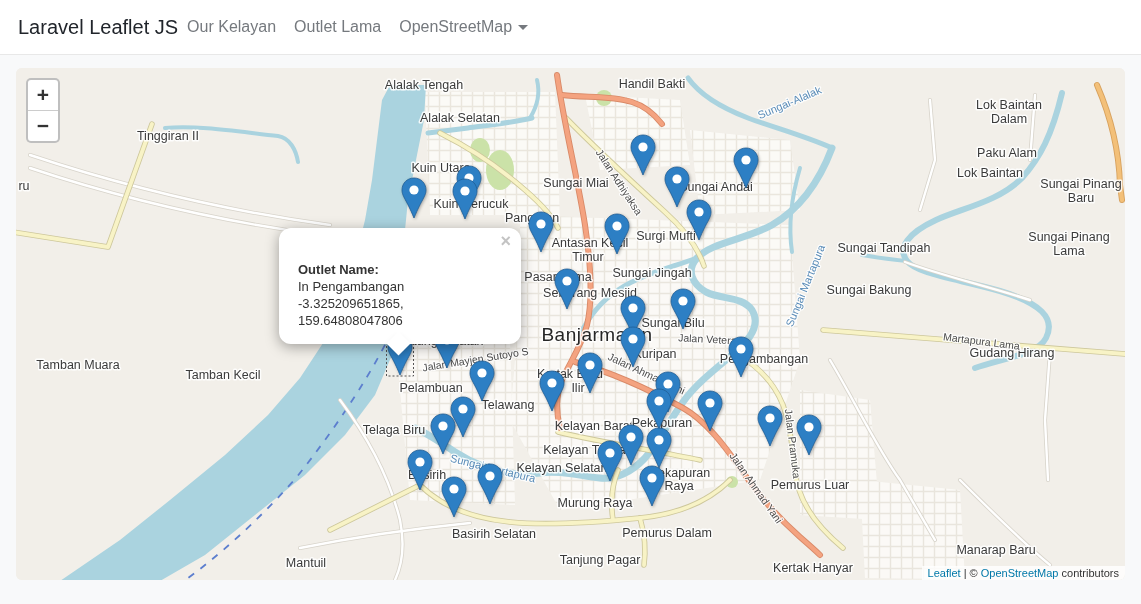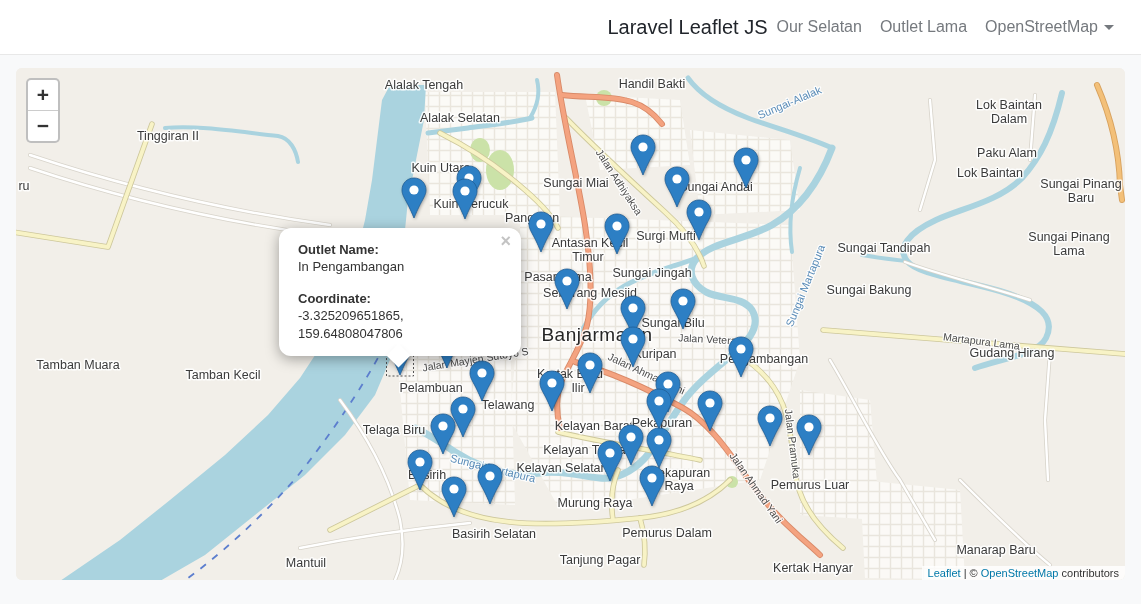--- a/index.html
+++ b/index.html
@@ -1,19 +1,19 @@
 <!DOCTYPE html>
 <html><head>
 <meta charset="utf-8">
 <style>
   html,body{margin:0;padding:0;background:#f8f9fa;width:1141px;height:604px;overflow:hidden;
     font-family:"Liberation Sans",sans-serif;}
   
   .navbar{height:55px;background:#fff;border-bottom:1px solid rgba(0,0,0,.09);
-    display:flex;align-items:center;justify-content:flex-end;padding:0 18px;box-sizing:border-box;}
+    display:flex;align-items:center;justify-content:flex-start;padding:0 18px;box-sizing:border-box;}
   .brand{font-size:20px;color:#21252b;cursor:pointer;}
   .nav-links{display:flex;align-items:center;}
   .nav-link{font-size:16px;color:#75797e;padding:0 9px;text-decoration:none;cursor:pointer;}
   .caret{display:inline-block;width:0;height:0;border-left:5px solid transparent;
     border-right:5px solid transparent;border-top:5px solid #75797e;margin-left:6px;vertical-align:2px;}
   
   .map-wrap{position:relative;margin:13px 16px 0 16px;height:512px;border-radius:6px;
     overflow:hidden;background:#f2efe9;}
   #map-svg{position:absolute;left:0;top:0;}
   
@@ -34,38 +34,38 @@
   
   .zoom-control{position:absolute;left:10px;top:10px;width:30px;background:#fff;
     border:2px solid rgba(0,0,0,.25);border-radius:5px;overflow:hidden;}
   .zoom-btn{display:block;width:30px;height:30px;line-height:29px;text-align:center;
     font-size:21px;font-weight:bold;color:#333;text-decoration:none;cursor:pointer;}
   .zoom-btn.zin{border-bottom:1px solid #ccc;}
   
   .popup{position:absolute;left:263px;top:160px;width:242px;background:#fff;border-radius:12px;
     box-shadow:0 3px 14px rgba(0,0,0,.35);}
   .popup-body{padding:13px 19px 14px 19px;font-size:13px;color:#333;line-height:1.32;}
-  .popup-body b{display:block;}
+  .popup-body b{display:block;margin-top:20px;}
   .popup-body .mt{margin-top:15px;}
   .popup-close{position:absolute;top:6px;right:10px;font-size:18px;line-height:14px;
     color:#c3c3c3;font-weight:bold;text-decoration:none;cursor:pointer;}
   .popup-tip{position:absolute;left:111px;bottom:-8px;width:17px;height:17px;background:#fff;
     transform:rotate(45deg);box-shadow:3px 3px 6px rgba(0,0,0,.12);}
   
   .attribution{position:absolute;right:0;bottom:0;background:rgba(255,255,255,.8);
     padding:1px 6px;font-size:11px;color:#333;margin-left:33px;}
   .attribution a{color:#0078A8;text-decoration:none;cursor:pointer;}
 </style>
 </head>
 <body>
 
 <nav class="navbar">
   <div class="brand">Laravel Leaflet JS</div>
   <div class="nav-links">
-    <a class="nav-link">Our Selatan</a>
+    <a class="nav-link">Our Kelayan</a>
     <a class="nav-link">Outlet Lama</a>
     <a class="nav-link"><span>OpenStreetMap</span><span class="caret"></span></a>
   </div>
 </nav>
 
 <div class="map-wrap">
   <svg id="map-svg" width="1109" height="512" viewBox="0 0 1109 512">
     <defs>
       <pattern id="urban" width="11" height="11" patternUnits="userSpaceOnUse">
         <rect width="11" height="11" fill="#fcfbf8"></rect>
@@ -403,21 +403,20 @@
   <div class="zoom-control">
     <a class="zoom-btn zin">+</a>
     <a class="zoom-btn">−</a>
   </div>
 
   <div class="popup">
     <a class="popup-close">×</a>
     <div class="popup-body">
       <b>Outlet Name:</b>
       <div>In Pengambangan</div>
-      <b class="mt">Coordinate:</b>
       <div>-3.325209651865, 159.64808047806</div>
     </div>
     <div class="popup-tip"></div>
   </div>
 
   <div class="attribution">
     <a>Leaflet</a>
     <span>| ©</span>
     <a>OpenStreetMap</a>
     <span>contributors</span>

